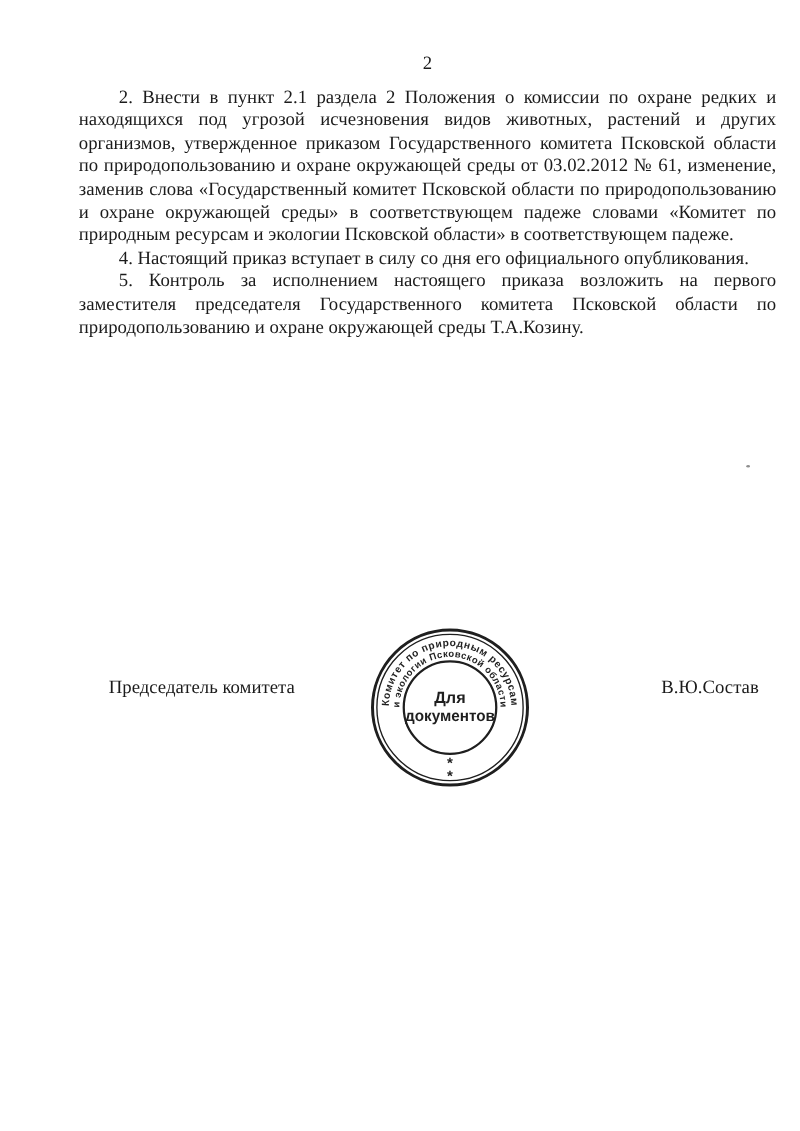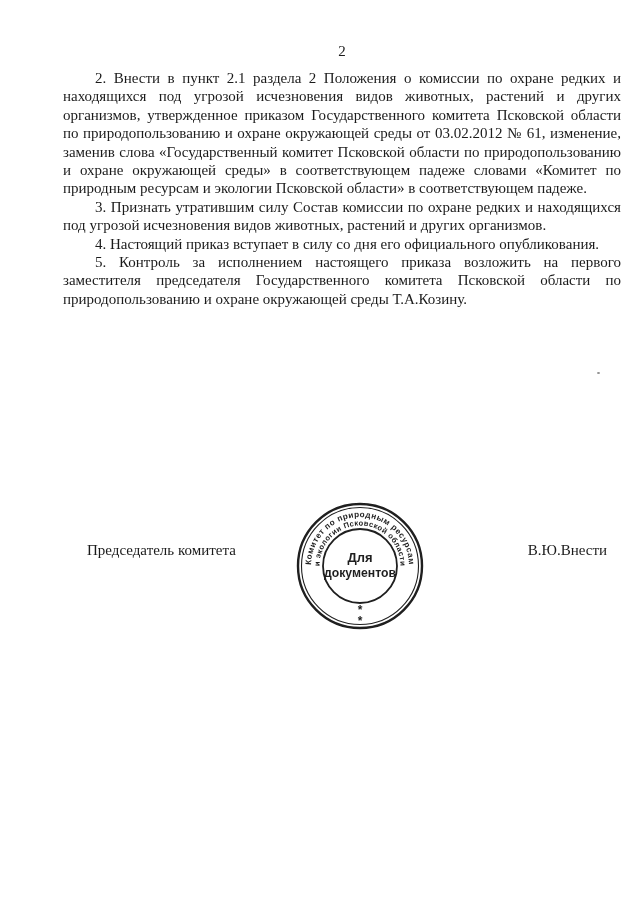--- a/index.html
+++ b/index.html
@@ -59,28 +59,27 @@
 </style>
 </head>
 <body>
 
 <div class="page">
 
   <div class="page-number">2</div>
 
   <div class="body-text">
     <p>2. Внести в пункт 2.1 раздела 2 Положения о комиссии по охране редких и находящихся под угрозой исчезновения видов животных, растений и других организмов, утвержденное приказом Государственного комитета Псковской области по природопользованию и охране окружающей среды от 03.02.2012 № 61, изменение, заменив слова «Государственный комитет Псковской области по природопользованию и охране окружающей среды» в соответствующем падеже словами «Комитет по природным ресурсам и экологии Псковской области» в соответствующем падеже.</p>
-    <p>3. Признать утратившим силу Состав комиссии по охране редких и находящихся под угрозой исчезновения видов животных, растений и других организмов.</p>
     <p>4. Настоящий приказ вступает в силу со дня его официального опубликования.</p>
     <p>5. Контроль за исполнением настоящего приказа возложить на первого заместителя председателя Государственного комитета Псковской области по природопользованию и охране окружающей среды Т.А.Козину.</p>
   </div>
 
   <div class="signature-row">
     <span>Председатель комитета</span>
-    <span>В.Ю.Внести</span>
+    <span>В.Ю.Состав</span>
   </div>
 
   <div class="stamp">
     <svg width="136" height="136" viewBox="0 0 136 136">
 
       <circle cx="68" cy="68" r="62" fill="none" stroke="#1f1f1f" stroke-width="2.4"></circle>
       <circle cx="68" cy="68" r="58.5" fill="none" stroke="#1f1f1f" stroke-width="1.1"></circle>
 
       <circle cx="68" cy="68" r="37" fill="none" stroke="#1f1f1f" stroke-width="1.8"></circle>
 

